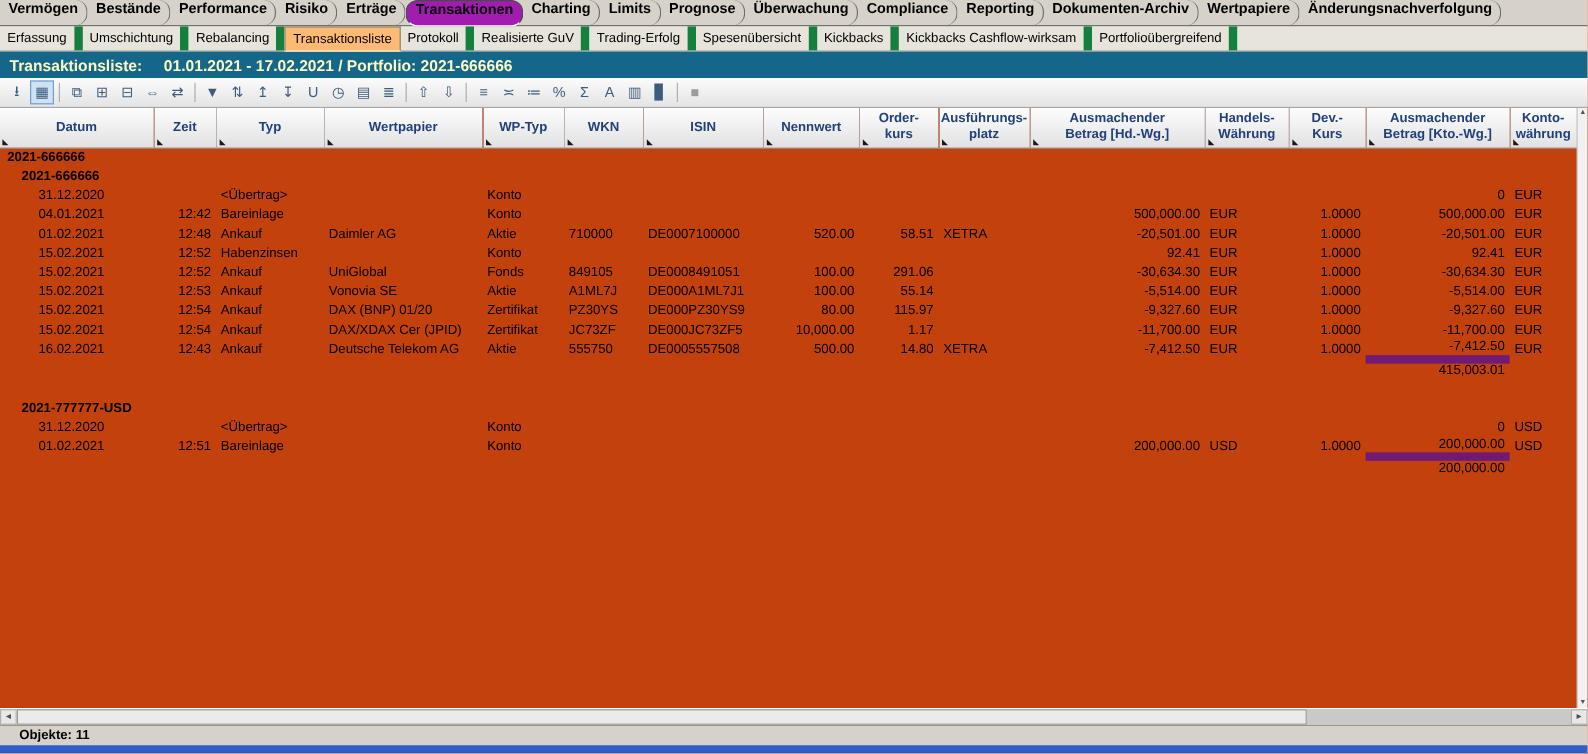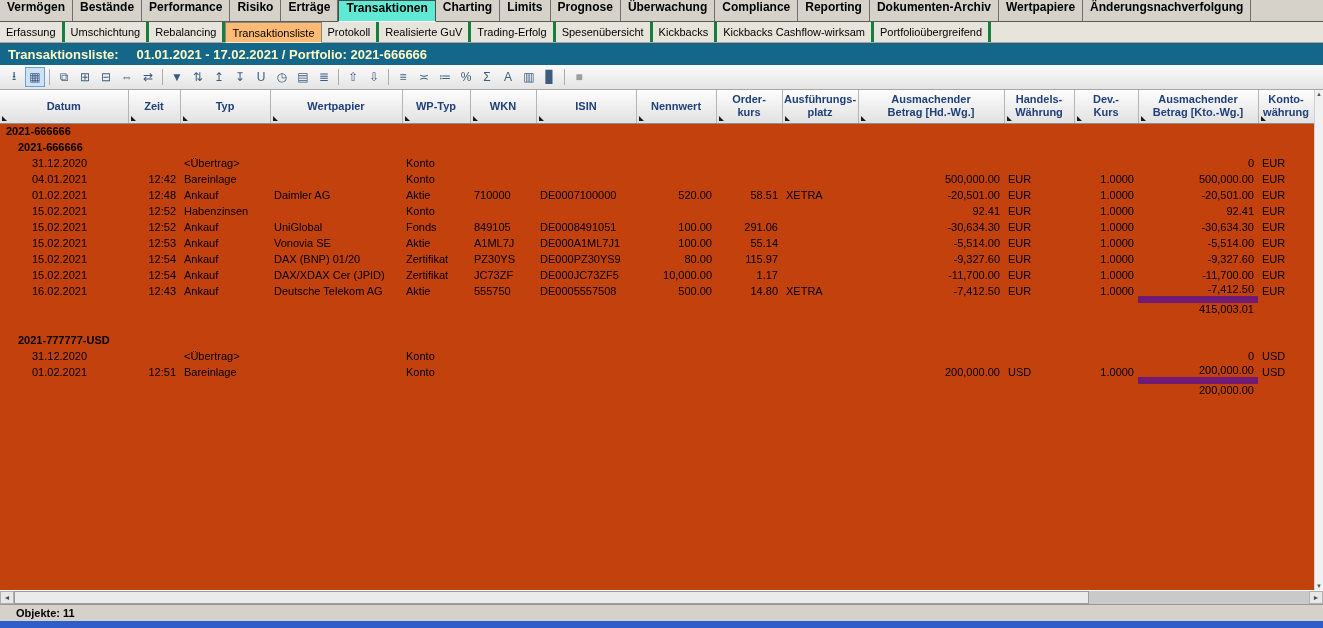--- a/index.html
+++ b/index.html
@@ -12,34 +12,34 @@
   }
 
   
   .menubar {
     height:22px; background:#d6d2c9; border-bottom:1px solid #5a5a5a;
     display:flex; align-items:stretch; font-size:12px; font-weight:bold;
     flex:0 0 auto;
   }
   .menu-tab {
     padding:3px 7px 10px 7px; border-right:1px solid #6e6e6e;
-    white-space:nowrap; cursor:default; display:flex; align-items:center;
+    white-space:nowrap; cursor:default; display:flex; align-items:center;border-radius:10px;
   }
   .menu-tab.active {
-    background:#5eead4; border:1px solid #4a4a4a; border-bottom:1px solid #fff;
+    background:#a21caf; border:1px solid #4a4a4a; border-bottom:1px solid #fff;
     margin-bottom:-1px; position:relative; z-index:2;
   }
 
   
   .subtabbar {
     height:21px; background:#e7e4db; border-bottom:1px solid #a8a59b;
     display:flex; align-items:stretch; font-size:11px; flex:0 0 auto;
   }
   .sub-tab {
-    padding:3px 6px; border-right:3px solid #15803d; white-space:nowrap;
+    padding:3px 6px; border-right:7px solid #15803d; white-space:nowrap;
     display:flex; align-items:center; cursor:default;
   }
   .sub-tab.active {
     background:#fdba74; border:1px solid #8a877d; border-bottom:1px solid #f5f0d2;
     font-weight:normal; position:relative; z-index:2; margin-bottom:-1px;
   }
 
   
   .titlebar {
     height:22px; background:#15678a; color:#fef9c3; font-weight:bold; font-size:13px;

